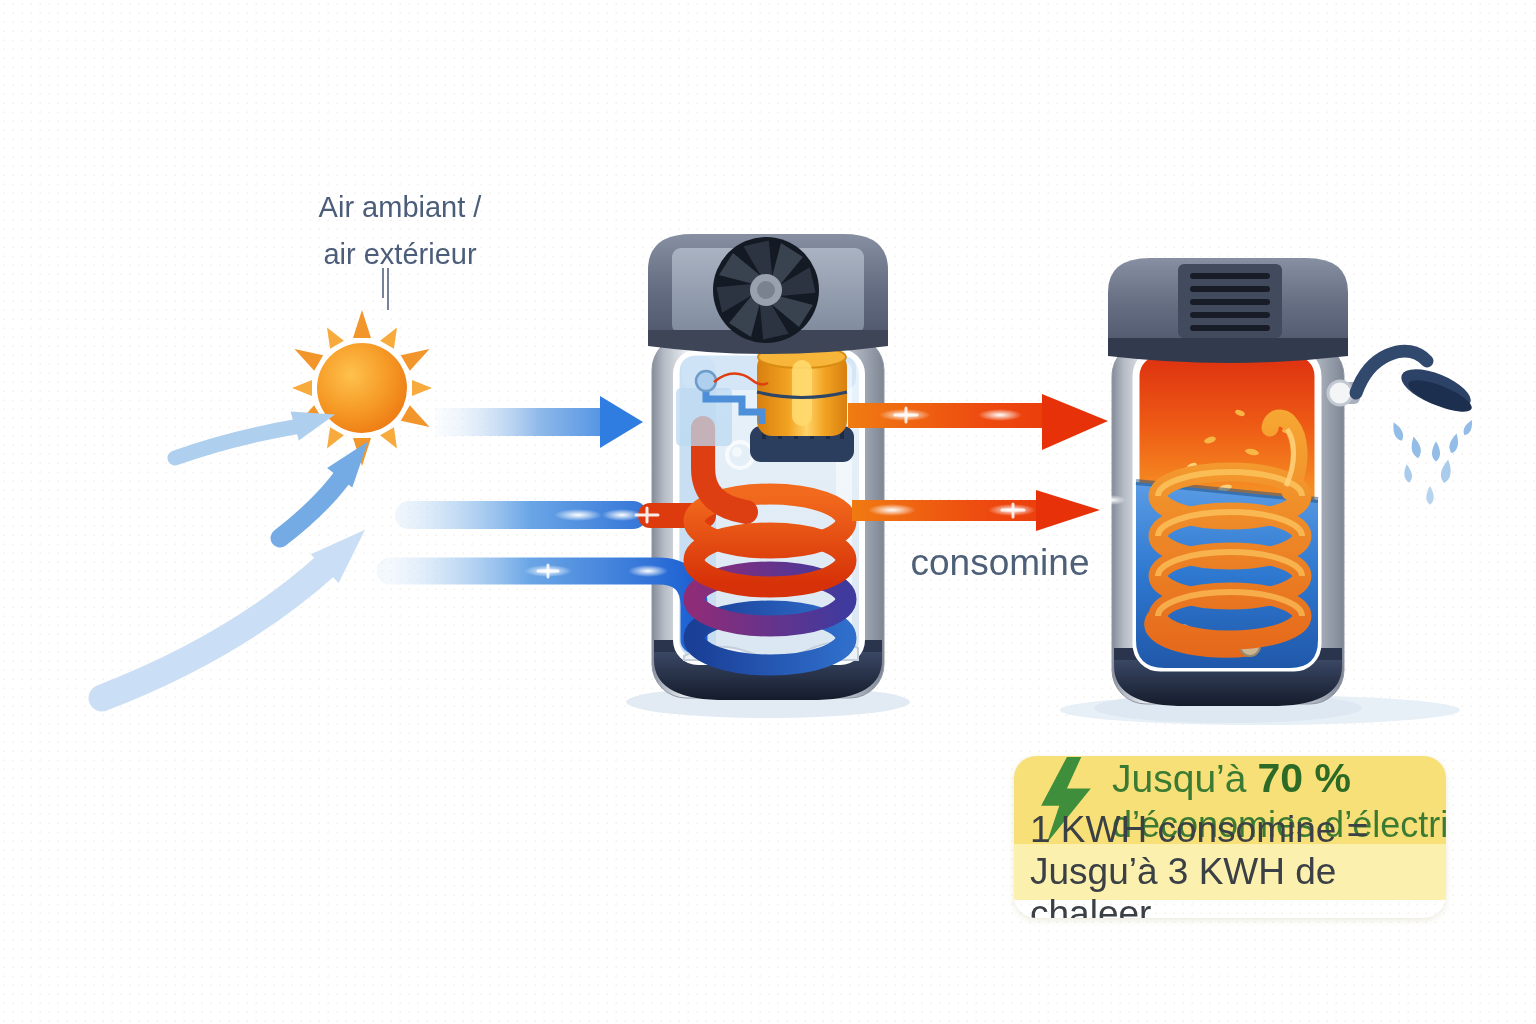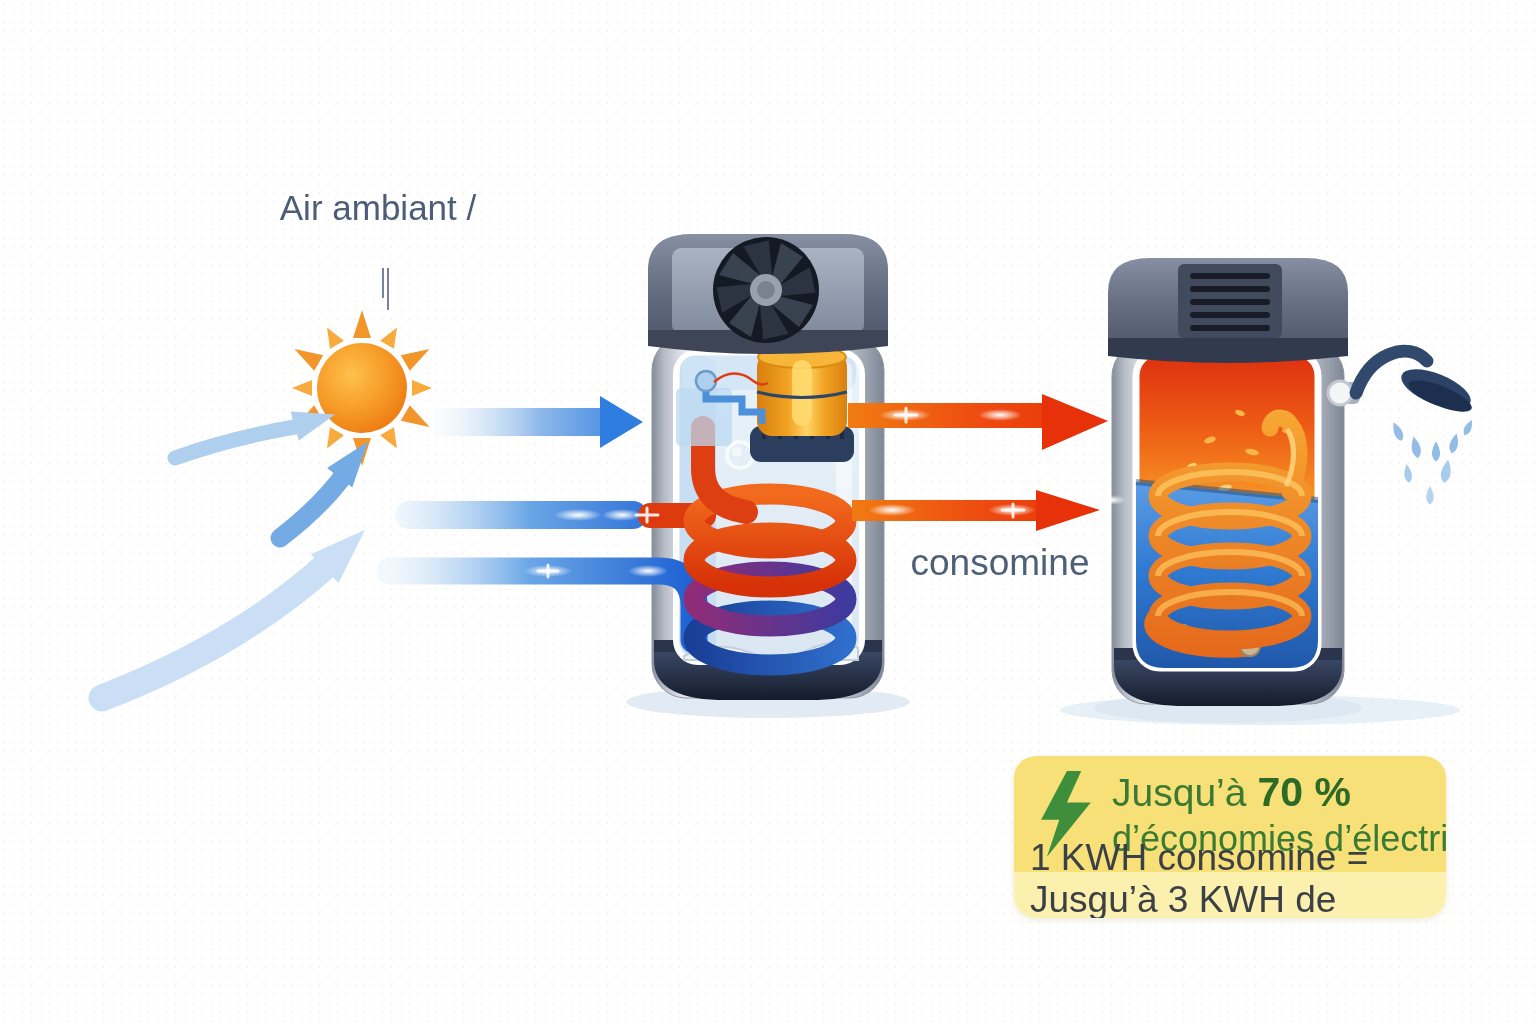--- a/index.html
+++ b/index.html
@@ -5,31 +5,31 @@
   html,body{margin:0;padding:0;background:#ffffff;}
   .canvas{
     position:relative;width:1536px;height:1024px;overflow:hidden;
     background:#ffffff;
     background-image:radial-gradient(#f6f3ef 1px, transparent 1px);
     background-size:9px 9px;
     font-family:"Liberation Sans","DejaVu Sans",sans-serif;
   }
   .scene{position:absolute;left:0;top:0;}
   .label{position:absolute;text-align:center;color:#4b5d79;}
-  .label-air{left:228px;top:184px;width:300px;font-size:35px;line-height:47px;}
+  .label-air{left:250px;top:184px;width:300px;font-size:29px;line-height:47px;}
   .label-ecs{left:878px;top:543px;width:244px;font-size:37px;line-height:39px;color:#4e6078;}
   .leader{position:absolute;left:382px;top:268px;width:8px;height:44px;}
   .leader i{position:absolute;top:0;width:2px;background:#76839b;display:block;}
   .leader i:first-child{left:0;height:30px;}
   .leader i:last-child{left:5px;height:42px;}
   .info-box{
     position:absolute;left:1014px;top:756px;width:432px;height:162px;
     border-radius:22px;overflow:hidden;box-shadow:0 2px 6px rgba(180,170,120,.25);
   }
-  .info-top{height:116px;background:#f8e078;display:flex;align-items:center;padding:0 16px 0 18px;box-sizing:border-box;}
+  .info-top{height:88px;background:#f8e078;display:flex;align-items:center;padding:0 16px 0 18px;box-sizing:border-box;}
   .info-bottom{height:56px;background:#fcf0ae;display:flex;align-items:center;padding-left:16px;box-sizing:border-box;
     font-size:37px;color:#3a4045;}
   .bolt{flex:0 0 auto;margin-right:14px;}
   .info-text{line-height:1.05;}
   .line1{font-size:39px;color:#3b7a33;white-space:nowrap;}
   .line1 .jv{font-weight:bold;font-size:41px;color:#2c6a26;margin-left:11px;}
   .line2{font-size:36px;color:#3b7a33;margin-top:6px;white-space:nowrap;}
 </style>
 </head>
 <body>
@@ -323,20 +323,21 @@
       <path transform="translate(1468,428) rotate(26)" d="M0 -9 C4 -2 5 4 0 8 C-5 4 -4 -2 0 -9 Z"></path>
       <path transform="translate(1408,474) rotate(-8) scale(1.1)" fill="#a9cbec" d="M0 -9 C4 -2 5 4 0 8 C-5 4 -4 -2 0 -9 Z"></path>
       <path transform="translate(1446,472) rotate(10) scale(1.4)" fill="#a9cbec" d="M0 -9 C4 -2 5 4 0 8 C-5 4 -4 -2 0 -9 Z"></path>
       <path transform="translate(1430,496) scale(1.1)" fill="#b7d4ef" d="M0 -9 C4 -2 5 4 0 8 C-5 4 -4 -2 0 -9 Z"></path>
     </g>
   </g>
 </svg>
 
 <div class="label label-air">
   <div>Air ambiant /</div>
+  <div>air extérieur</div>
 </div>
 <div class="leader">
       <i></i>
       <i></i>
     </div>
 
 <div class="label label-ecs">
   <div>consomine</div>
 </div>
 

